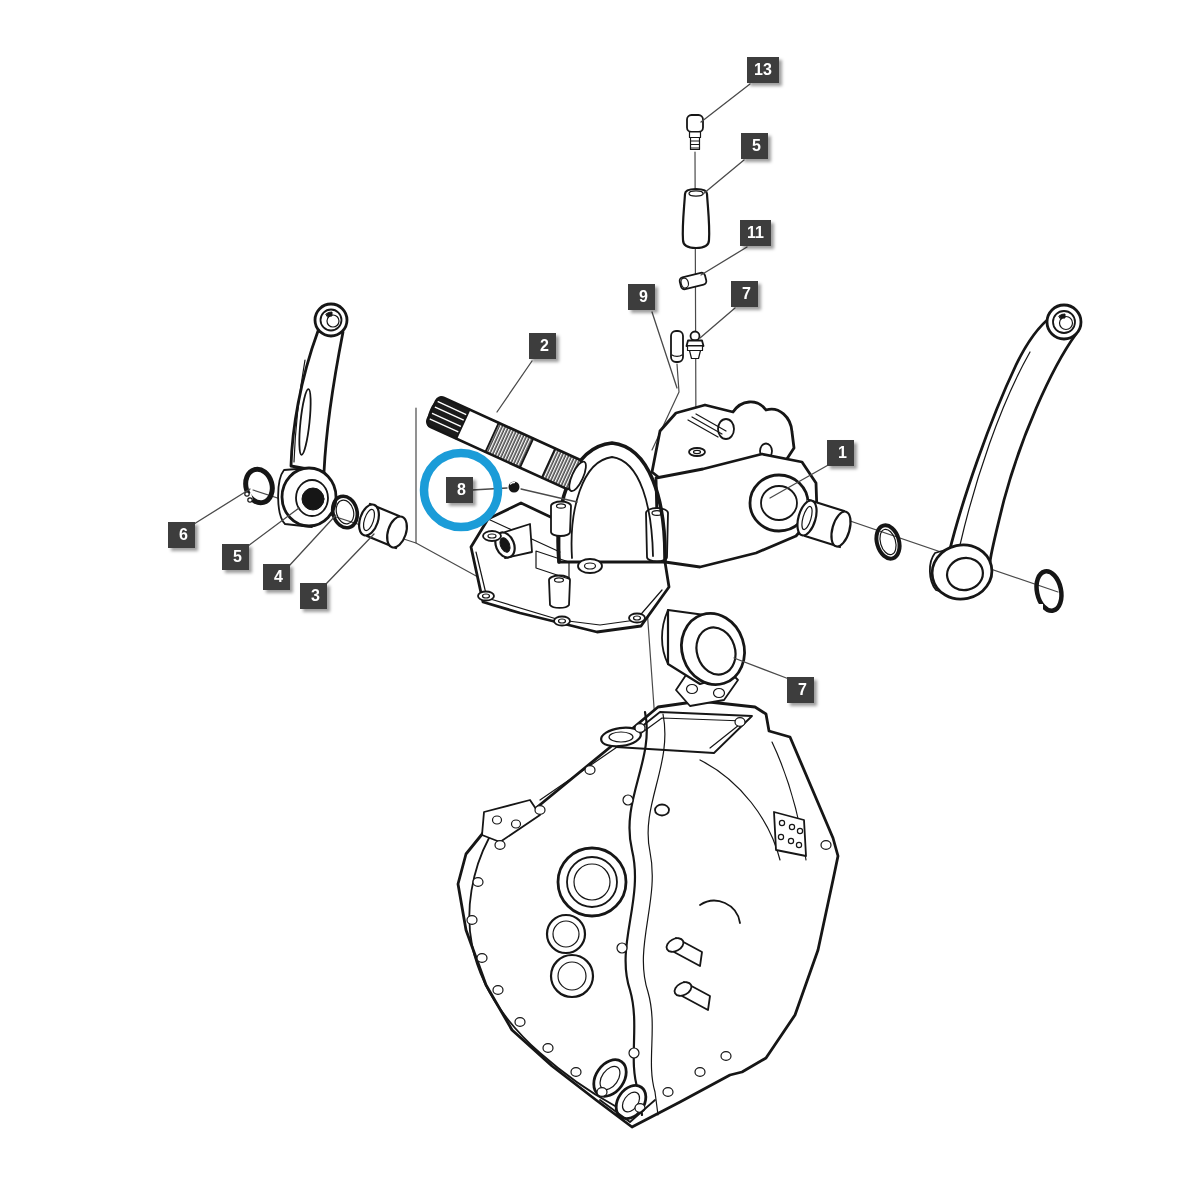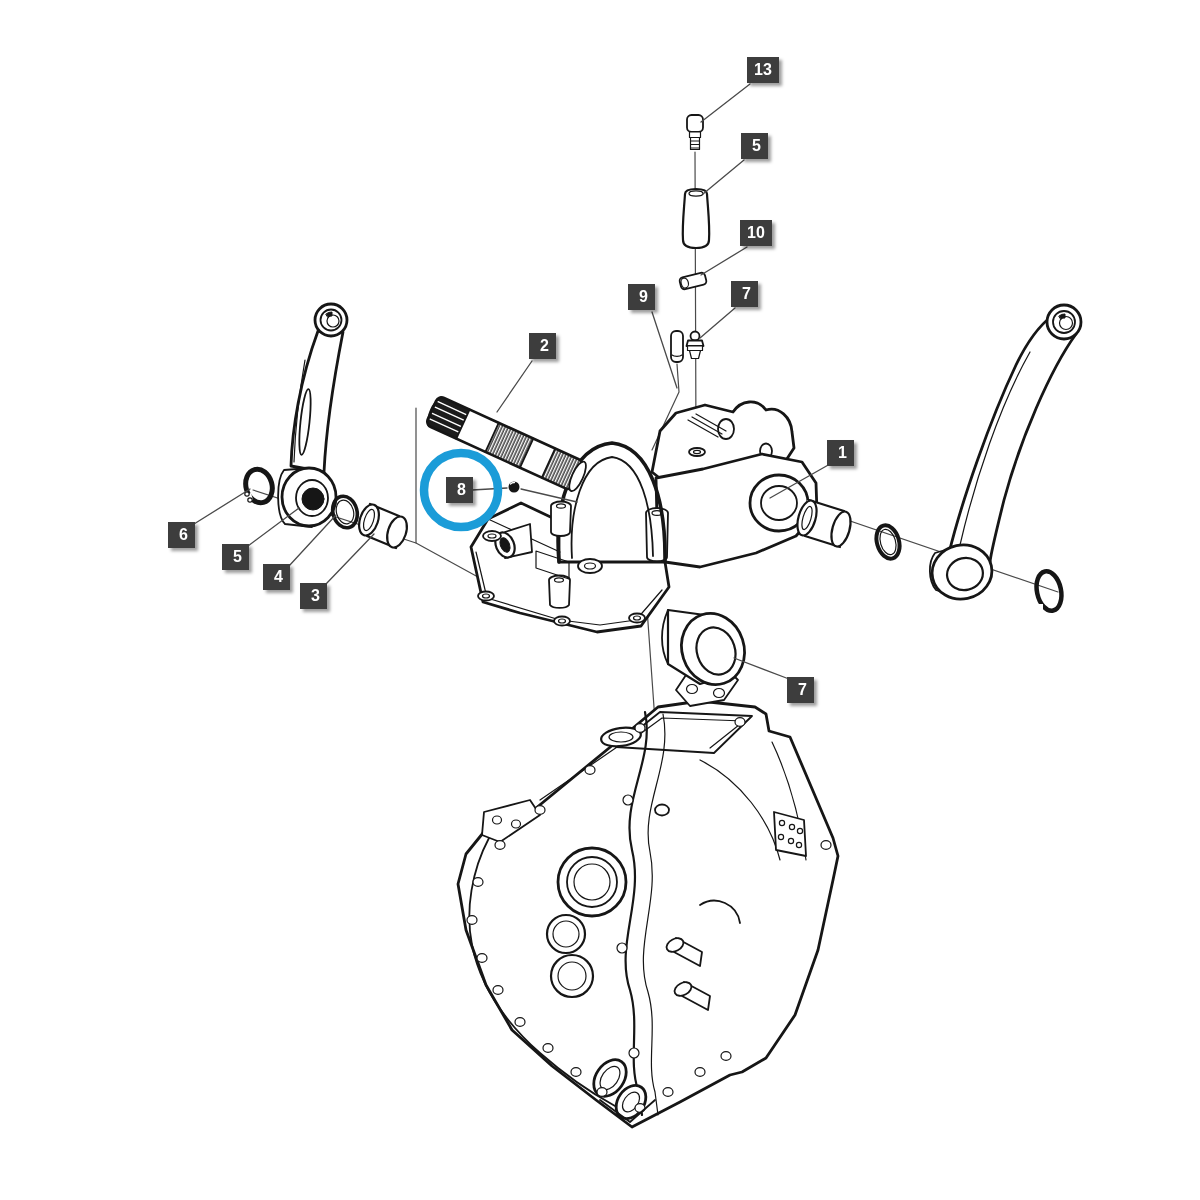--- a/index.html
+++ b/index.html
@@ -311,17 +311,17 @@
       <div class="plabel" style="left: 827px; top: 440px;">1</div>
       <div class="plabel" style="left: 529px; top: 333px;">2</div>
       <div class="plabel" style="left: 300px; top: 583px;">3</div>
       <div class="plabel" style="left: 263px; top: 564px;">4</div>
       <div class="plabel" style="left: 222px; top: 544px;">5</div>
       <div class="plabel" style="left: 168px; top: 522px;">6</div>
       <div class="plabel" style="left: 787px; top: 677px;">7</div>
       <div class="plabel" style="left: 446px; top: 477px;">8</div>
       <div class="plabel" style="left: 628px; top: 284px;">9</div>
       <div class="plabel" style="left: 731px; top: 281px;">7</div>
-      <div class="plabel" style="left: 740px; top: 220px;">10</div>
+      <div class="plabel" style="left: 740px; top: 220px;">11</div>
       <div class="plabel" style="left: 741px; top: 133px;">5</div>
       <div class="plabel" style="left: 747px; top: 57px;">13</div>
     </div>
 </div>
 
 </body></html>

